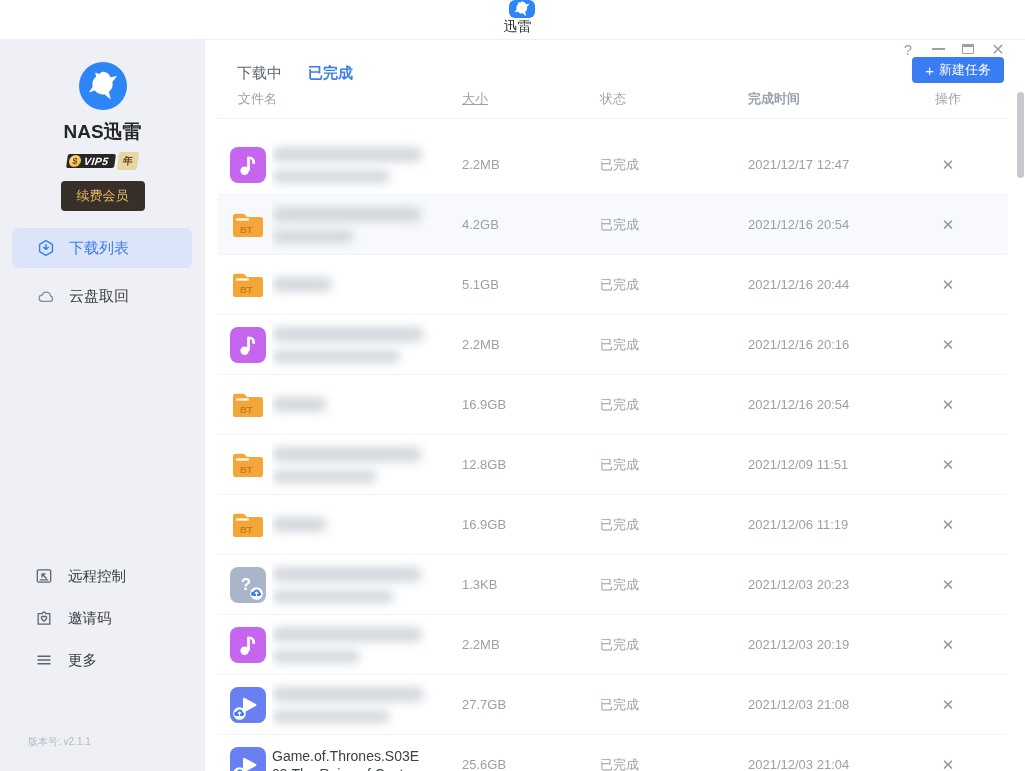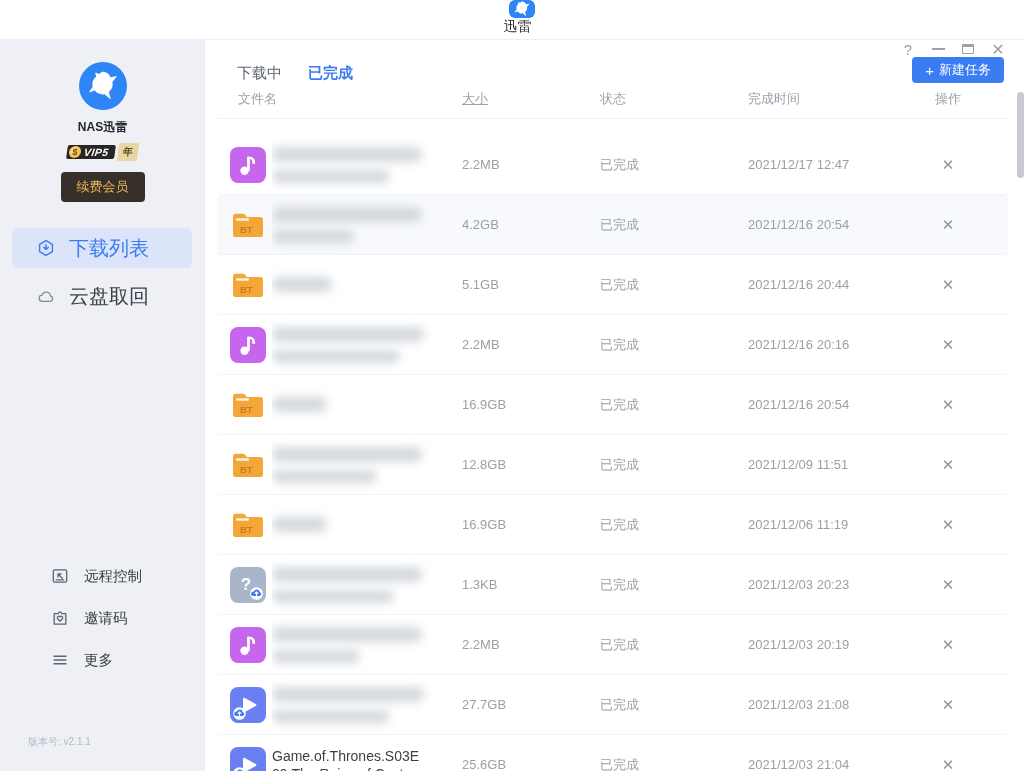--- a/index.html
+++ b/index.html
@@ -36,21 +36,21 @@
   .sidebar {
     position: absolute; top: 40px; left: 0; bottom: 0; width: 205px;
     background: #eef0f5;
   }
   .brand { text-align: center; padding-top: 22px; }
   .brand-logo {
     width: 48px; height: 48px; border-radius: 50%;
     background: var(--brand, #2e85f5);
     margin: 0 auto; display: flex; align-items: center; justify-content: center;
   }
-  .brand-name { margin-top: 9px; font-size: 12px; font-weight: 700; color: #22262b; }
+  .brand-name { margin-top: 9px; font-size: 19px; font-weight: 700; color: #22262b; }
   .vip-badge { margin-top: 7px; display: inline-flex; align-items: center; }
   .vip-main {
     display: inline-flex; align-items: center; background: #282624;
     border-radius: 2px; padding: 1px 6px 1px 2px; transform: skewX(-8deg);
   }
   .vip-coin {
     width: 12px; height: 12px; border-radius: 50%;
     background: radial-gradient(circle at 35% 35%, #ffe08a, #e9a93d);
     color: #7a4c00; font-size: 9px; font-weight: 700;
     display: flex; align-items: center; justify-content: center;
@@ -61,28 +61,28 @@
     padding: 2px 5px; border-radius: 2px; transform: skewX(-8deg); margin-left: 3px;
   }
   .renew-btn {
     display: inline-block; margin-top: 11px; background: var(--vip-dark, #37302a);
     color: var(--vip-gold, #e9b75c); font-size: 13px; padding: 6px 16px;
     border-radius: 4px; border: none; cursor: pointer; font-family: inherit;
   }
   .menu { position: absolute; top: 188px; left: 12px; right: 13px; }
   .menu-item {
     height: 40px; border-radius: 6px; display: flex; align-items: center;
-    padding-left: 25px; cursor: pointer; font-size: 20px; color: #3b4047;
+    padding-left: 25px; cursor: pointer; font-size: 15px; color: #3b4047;
   }
   .menu-item + .menu-item { margin-top: 8px; }
   .menu-item .mi-icon { width: 18px; height: 18px; margin-right: 14px; color: #858c96; display: flex; align-items: center; }
   .menu-item.active { background: #dbe4f8; color: var(--accent, #3a7df2); }
   .menu-item.active .mi-icon { color: var(--accent, #3a7df2); }
 
-  .footer-menu { position: absolute; bottom: 90px; left: 16px; right: 0; }
+  .footer-menu { position: absolute; bottom: 90px; left: 0; right: 0; }
   .footer-item {
     height: 42px; display: flex; align-items: center; padding-left: 35px;
     font-size: 14.5px; color: #3b4047; cursor: pointer;
   }
   .footer-item .mi-icon { width: 18px; height: 18px; margin-right: 15px; color: #5d6570; display: flex; align-items: center; }
   .version { position: absolute; bottom: 22px; left: 28px; font-size: 10px; color: #b3b9c1; }
 
   
   .main { position: absolute; top: 40px; left: 205px; right: 0; bottom: 0; background: #fff; overflow: hidden; }
   .tabs-row { position: absolute; top: 15px; left: 32px; right: 21px; height: 28px; display: flex; align-items: flex-end; }
@@ -97,21 +97,21 @@
   .new-task-btn .plus { font-size: 15px; margin-right: 5px; font-weight: 400; }
 
   .thead {
     position: absolute; top: 50px; left: 12px; right: 17px; height: 29px;
     display: flex; padding-left: 21px; font-size: 13px; color: #9aa1ab;
     border-bottom: 1px solid #eef1f4;
   }
   .th-name   { width: 224px; }
   .th-size   { width: 138px; text-decoration: underline; }
   .th-status { width: 148px; }
-  .th-time   { width: 172px; }
+  .th-time   { width: 172px; font-weight: bold; }
   .th-op     { width: 56px; text-align: center; }
 
   .tbody { position: absolute; top: 95px; left: 0; right: 0; bottom: 0; overflow: hidden; }
   .row {
     display: flex; align-items: center; height: 60px;
     margin: 0 17px 0 12px; border-bottom: 1px solid #f1f3f6; border-radius: 4px;
   }
   .row.highlighted { background: #f7f9fc; }
   .cell-icon { width: 36px; height: 36px; margin-left: 13px; flex: 0 0 36px; }
   .file-icon, .file-icon svg { display: block; width: 36px; height: 36px; }

